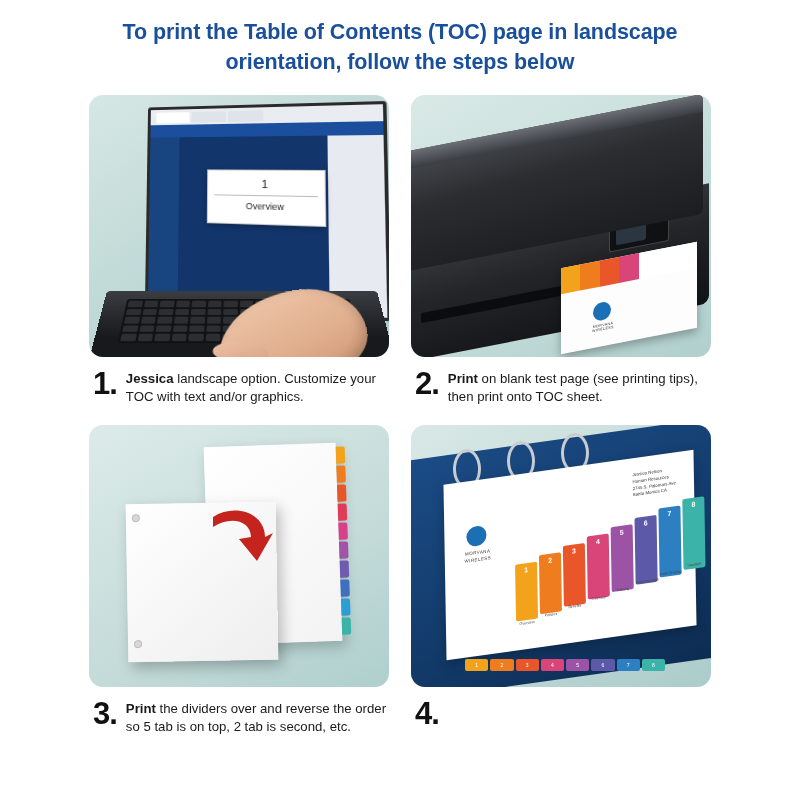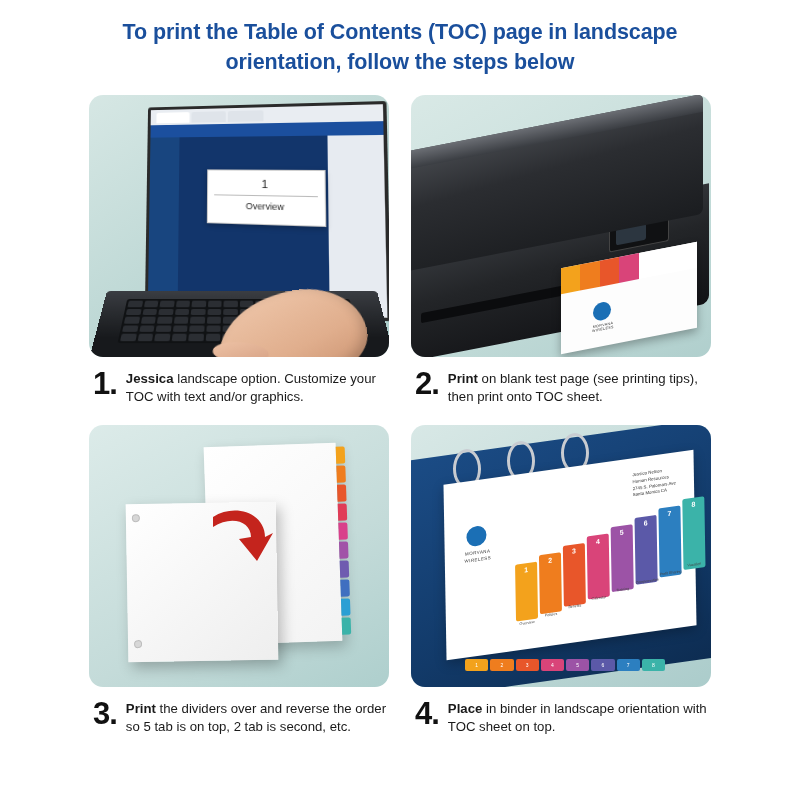--- a/index.html
+++ b/index.html
@@ -554,19 +554,18 @@
           <div style="background:#e8562a">3</div>
           <div style="background:#d94479">4</div>
           <div style="background:#9c53a6">5</div>
           <div style="background:#5b59a8">6</div>
           <div style="background:#2c7fc0">7</div>
           <div style="background:#3bb3a9">8</div>
         </div>
       </div>
       <div class="caption">
         <div class="step-num">4.</div>
-        <div class="cap-text"><b>Place</b><span> in binder in landscape orientation with TOC sheet on top.</span></div>
       </div>
     </div>
 
   </div>
 
 </div>
 
 </body></html>

